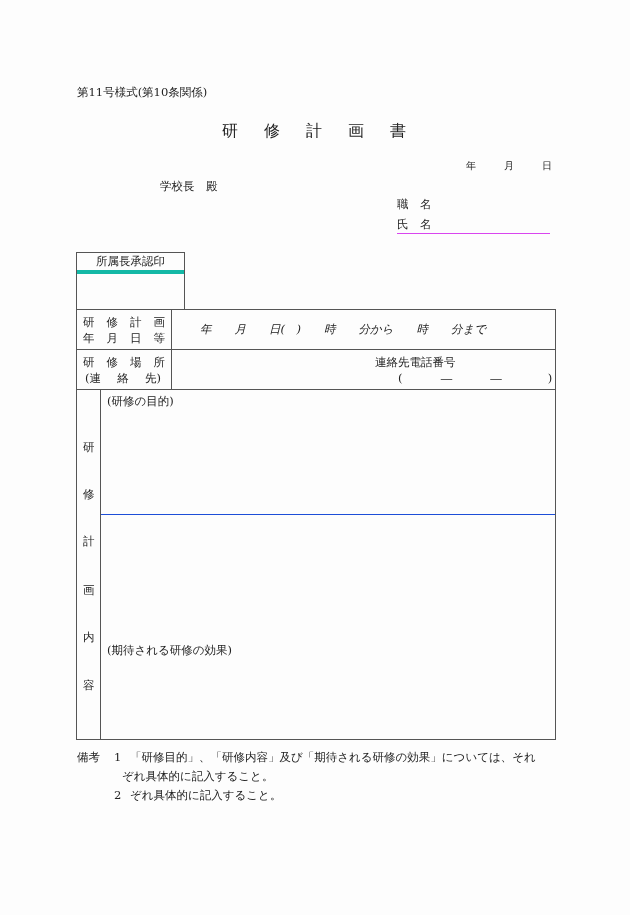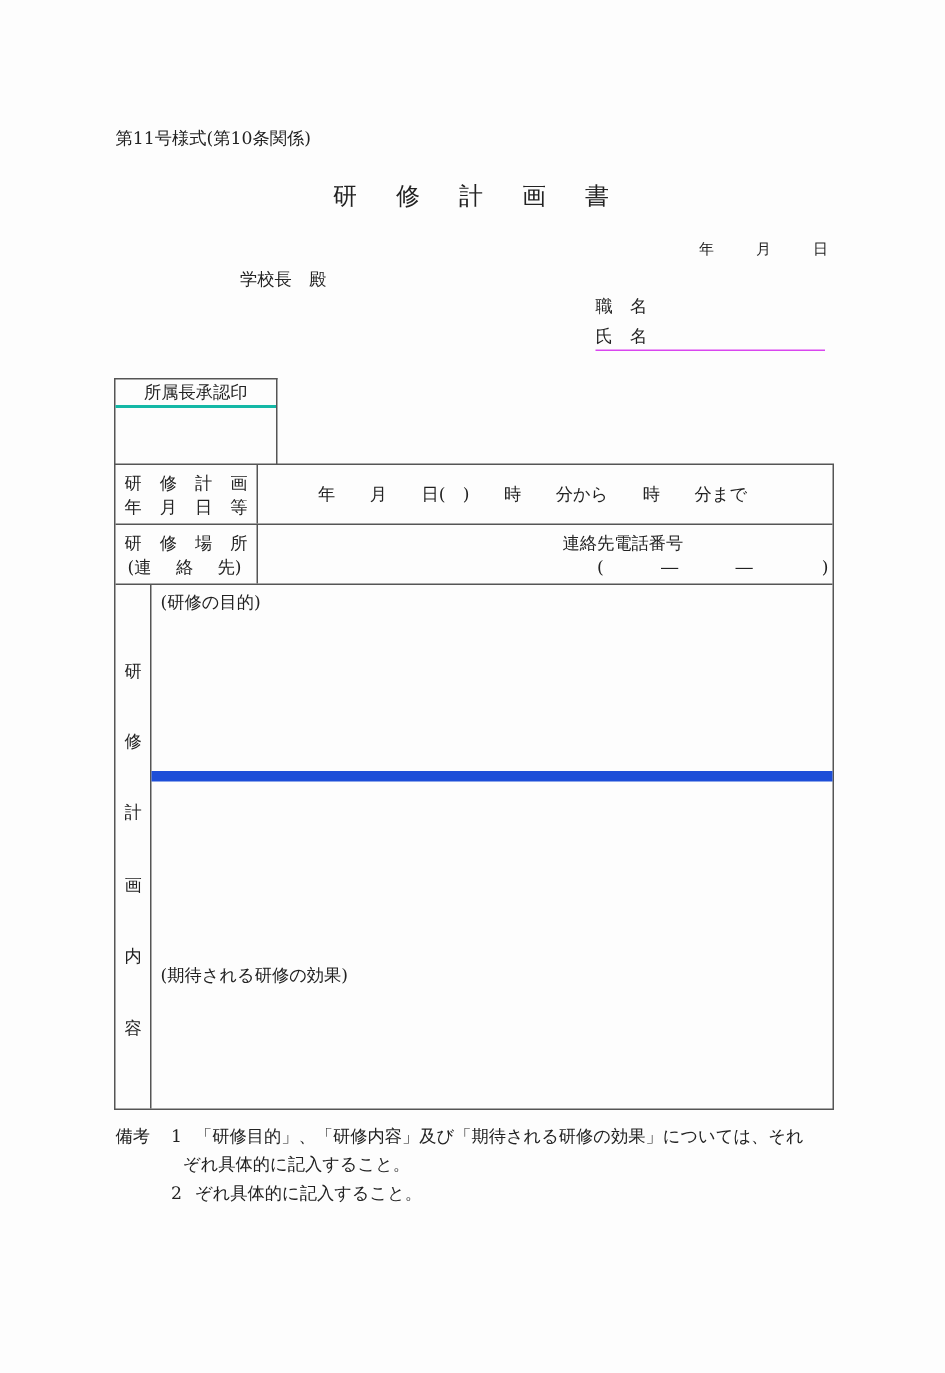--- a/index.html
+++ b/index.html
@@ -12,21 +12,21 @@
   .form-id { left: 77px; top: 85px; font-size: 11.5px; }
   .title { left: 222px; top: 121px; font-size: 16px; word-spacing: 0; }
   .title span { display: inline-block; width: 42px; }
   .date { left: 466px; top: 159px; font-size: 10px; }
   .date span { display: inline-block; width: 38px; }
   .addressee { left: 160px; top: 179px; }
   .post { left: 397px; top: 197px; }
   .name { left: 397px; top: 217px; width: 153px; border-bottom: 1px solid #d946ef; padding-bottom: 1px; }
 
   .approval { left: 76px; top: 252px; width: 107px; height: 57px; border: 1px solid #555; border-bottom: none; }
-  .approval-head { height: 17px; border-bottom: 2px solid #14b8a6; text-align: center; line-height: 17px; font-size: 11.5px; }
+  .approval-head { height: 17px; border-bottom: 4px solid #14b8a6; text-align: center; line-height: 17px; font-size: 11.5px; }
 
   .table { left: 76px; top: 309px; width: 480px; height: 431px; border: 1px solid #555; box-sizing: border-box; }
   .row { position: absolute; left: 0; right: 0; border-bottom: 1px solid #555; }
   .cell-label { position: absolute; left: 0; width: 94px; top: 0; bottom: 0; border-right: 1px solid #555; }
   .cell-label .l1, .cell-label .l2 { position: absolute; left: 6px; right: 6px; display: flex; justify-content: space-between; font-size: 11.5px; }
   .cell-value { position: absolute; left: 95px; right: 0; top: 0; bottom: 0; }
 
   .vert-col { position: absolute; left: 0; top: 80px; bottom: 0; width: 23px; border-right: 1px solid #555; }
   .vert-col span { position: absolute; left: 6px; font-size: 11.5px; }
   .section { position: absolute; left: 24px; right: 0; }
@@ -66,21 +66,21 @@
           <span>画</span>
       </div>
       <div class="l2" style="top:21px;">
         <span>年</span>
           <span>月</span>
           <span>日</span>
           <span>等</span>
       </div>
     </div>
     <div class="cell-value">
-      <span class="abs" style="left:40px;top:12px;">年　　月　　日(　)　　時　　分から　　時　　分まで</span>
+      <span class="abs" style="left:28px;top:12px;font-style:italic;">年　　月　　日(　)　　時　　分から　　時　　分まで</span>
     </div>
   </div>
 
   <div class="row" style="top:40px;height:39px;">
     <div class="cell-label">
       <div class="l1" style="top:5px;">
         <span>研</span>
           <span>修</span>
           <span>場</span>
           <span>所</span>
@@ -99,21 +99,21 @@
 
   <div class="vert-col">
     <span style="top:50px;">研</span>
     <span style="top:97px;">修</span>
     <span style="top:144px;">計</span>
     <span style="top:193px;">画</span>
     <span style="top:240px;">内</span>
     <span style="top:288px;">容</span>
   </div>
 
-  <div class="section" style="top:80px;height:124px;border-bottom:7px solid #1d4ed8;">
+  <div class="section" style="top:80px;height:124px;border-bottom:1px solid #1d4ed8;">
     <span class="section-label">(研修の目的)</span>
   </div>
   <div class="section" style="top:329px;bottom:0;">
     <span class="section-label">(期待される研修の効果)</span>
   </div>
 </div>
 
 <div class="abs note" style="left:77px;top:750px;">備考</div>
 <div class="abs note" style="left:114px;top:750px;">1</div>
 <div class="abs note" style="left:130px;top:750px;">「研修目的」、「研修内容」及び「期待される研修の効果」については、それ</div>

